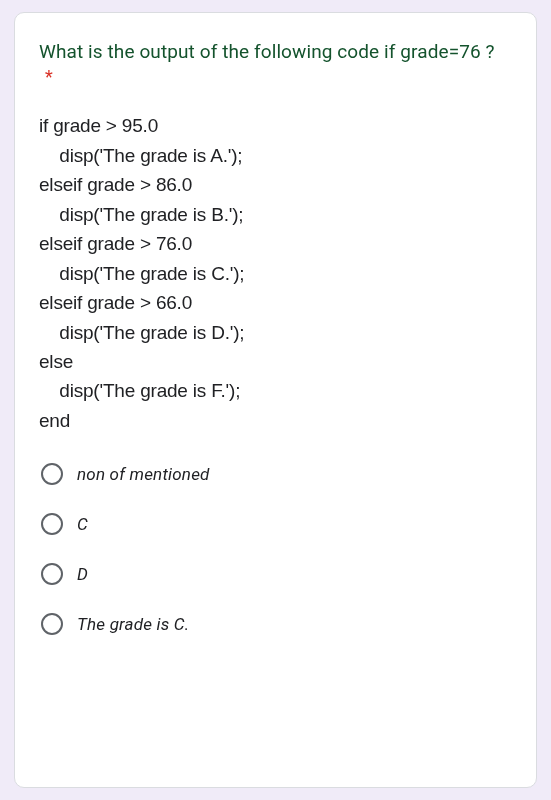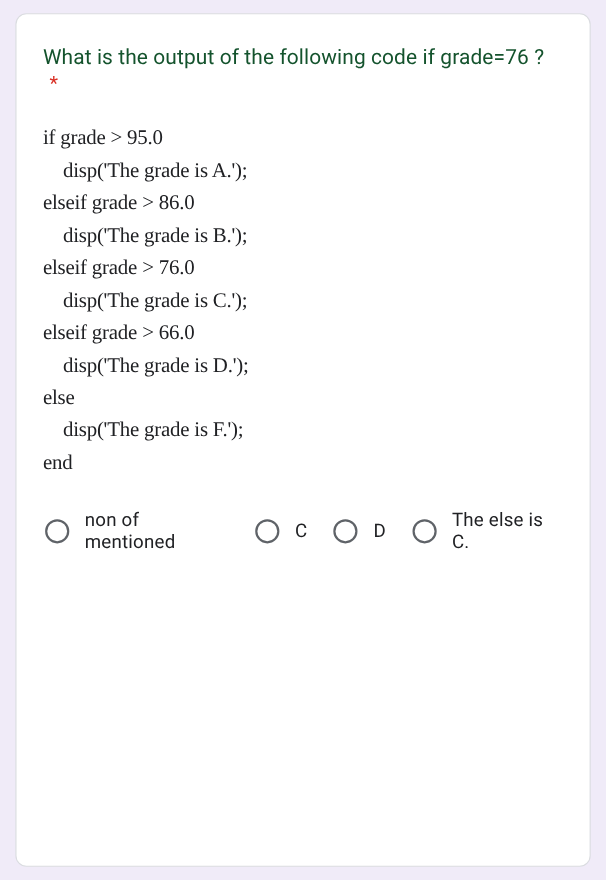--- a/index.html
+++ b/index.html
@@ -32,32 +32,33 @@
     letter-spacing: 0.1px;
     display: inline;
   }
   .required {
     color: #d93025;
     font-size: 18px;
     margin-left: 6px;
     display: inline;
   }
   .code-block {
-    font-family: Liberation Serif, serif;
+    font-family: Liberation Sans, sans-serif;
     font-size: 19px;
     line-height: 1.55;
     color: #202124;
     white-space: pre;
     letter-spacing: -0.2px;
     margin-bottom: 18px;
   }
   .options {
     display: flex;
-    flex-direction: row;
-    gap: 20px;
+    flex-direction: column;
+    gap: 8px;
+    font-style: italic;
   }
   .option {
     display: flex;
     align-items: center;
     gap: 14px;
     padding: 10px 2px;
     cursor: pointer;
   }
   .radio {
     width: 22px;
@@ -102,17 +103,17 @@
     <div class="option">
       <span class="radio"></span>
       <span class="option-label">C</span>
     </div>
     <div class="option">
       <span class="radio"></span>
       <span class="option-label">D</span>
     </div>
     <div class="option">
       <span class="radio"></span>
-      <span class="option-label">The else is C.</span>
+      <span class="option-label">The grade is C.</span>
     </div>
   </div>
 
 </div>
 
 </body></html>

